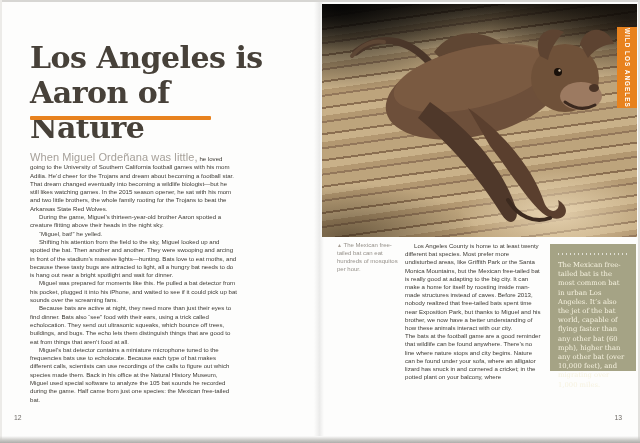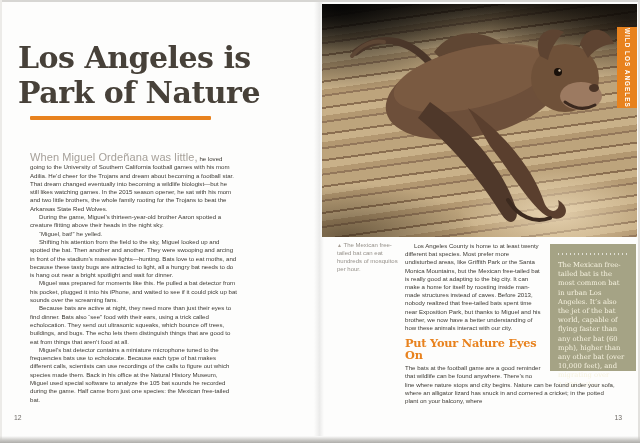--- a/index.html
+++ b/index.html
@@ -11,21 +11,21 @@
   .bottom-edge{position:absolute;left:0;bottom:0;width:640px;height:7px;
     background:linear-gradient(to bottom, rgba(180,179,176,0) 0%, #c9c8c5 60%, #aeadaa 100%);}
   .fold{position:absolute;left:314px;top:2px;width:10px;height:434px;
     background:linear-gradient(to right, rgba(0,0,0,0) 0%, rgba(0,0,0,0.07) 55%, rgba(0,0,0,0) 100%);z-index:5;}
 
   .page{position:absolute;top:4px;height:433px;}
   .page-left{left:4px;width:316px;background:transparent;}
   .page-right{left:320px;width:317px;}
 
   
-  .title{position:absolute;left:14px;top:36px;width:260px;
+  .title{position:absolute;left:26px;top:36px;width:260px;
     font-family:"DejaVu Serif", serif;font-weight:700;font-size:30px;line-height:35px;
     color:#474139;letter-spacing:-0.5px;}
   .rule{position:absolute;left:26px;top:112px;width:181px;height:4px;border-radius:1px;}
   .body-col{position:absolute;left:26px;top:149px;width:207px;
     font-size:6.1px;line-height:8.3px;color:#3d3a34;text-align:left;}
   .body-col p{margin:0;text-indent:9px;}
   .body-col p.first{text-indent:0;}
   .lead{font-size:11px;letter-spacing:0.1px;color:#a6a099;}
   .pagenum{position:absolute;top:410px;font-size:6.8px;color:#6f6b66;}
   .pn-left{left:10px;}
@@ -68,21 +68,21 @@
 <body>
 
 <div class="canvas">
   <div class="top-edge"></div>
   <div class="left-edge"></div>
   <div class="right-edge"></div>
 
   <div class="page page-left">
     <div class="title">
       <div>Los Angeles is</div>
-      <div>Park of Nature</div>
+      <div>Aaron of Nature</div>
     </div>
     <div class="rule accent-bg" style="background: rgb(232, 130, 30);"></div>
 
     <div class="body-col">
       <p class="first"><span class="lead">When Miguel Ordeñana was little,</span> <span>he loved going to the University of Southern California football games with his mom Adilia. He’d cheer for the Trojans and dream about becoming a football star. That dream changed eventually into becoming a wildlife biologist—but he still likes watching games. In the 2015 season opener, he sat with his mom and two little brothers, the whole family rooting for the Trojans to beat the Arkansas State Red Wolves.</span></p>
       <p>During the game, Miguel’s thirteen-year-old brother Aaron spotted a creature flitting above their heads in the night sky.</p>
       <p>“Miguel, bat!” he yelled.</p>
       <p>Shifting his attention from the field to the sky, Miguel looked up and spotted the bat. Then another and another. They were swooping and arcing in front of the stadium’s massive lights—hunting. Bats love to eat moths, and because these tasty bugs are attracted to light, all a hungry bat needs to do is hang out near a bright spotlight and wait for dinner.</p>
       <p>Miguel was prepared for moments like this. He pulled a bat detector from his pocket, plugged it into his iPhone, and waited to see if it could pick up bat sounds over the screaming fans.</p>
       <p>Because bats are active at night, they need more than just their eyes to find dinner. Bats also “see” food with their ears, using a trick called echolocation. They send out ultrasonic squeaks, which bounce off trees, buildings, and bugs. The echo lets them distinguish things that are good to eat from things that aren’t food at all.</p>
@@ -131,21 +131,20 @@
       <span class="marker">▲</span>
       <span>The Mexican free-tailed bat can eat hundreds of mosquitos per hour.</span>
     </div>
 
     <div class="rp-content">
       <div class="factbox" style="background: rgb(165, 163, 133);">
         <div class="factbox-rule"></div>
         <div>The Mexican free-tailed bat is the most common bat in urban Los Angeles. It’s also the jet of the bat world, capable of flying faster than any other bat (60 mph), higher than any other bat (over 10,000 feet), and migrating over 1,000 miles.</div>
       </div>
       <p class="p1">Los Angeles County is home to at least twenty different bat species. Most prefer more undisturbed areas, like Griffith Park or the Santa Monica Mountains, but the Mexican free-tailed bat is really good at adapting to the big city. It can make a home for itself by roosting inside man-made structures instead of caves. Before 2013, nobody realized that free-tailed bats spent time near Exposition Park, but thanks to Miguel and his brother, we now have a better understanding of how these animals interact with our city.</p>
-      <h2 class="section-heading accent-fg" style="color: rgb(232, 130, 30);">Put Your Nature Eyes On</h2>
       <p class="p2">The bats at the football game are a good reminder that wildlife can be found anywhere. There’s no line where nature stops and city begins. Nature can be found under your sofa, where an alligator lizard has snuck in and cornered a cricket; in the potted plant on your balcony, where</p>
     </div>
 
     <div class="pagenum pn-right">13</div>
   </div>
 
   <div class="fold"></div>
   <div class="bottom-edge"></div>
 </div>
 

